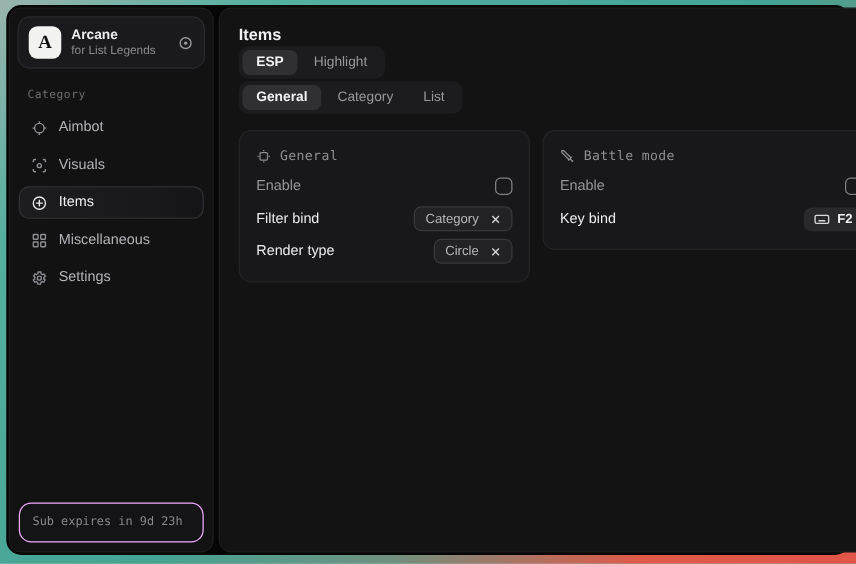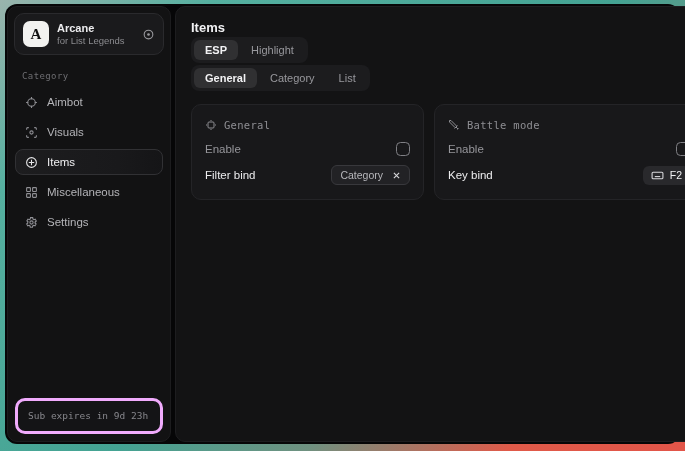--- a/index.html
+++ b/index.html
@@ -42,21 +42,21 @@
     cursor:default;
   }
   .nav-item .nicon{ color:#8f8f94; display:flex; }
   .nav-item.active{
     background:linear-gradient(90deg,#1d1d1f 0%, #19191b 70%, #151517 100%);
     border-color:#313134; color:#f0f0f2;
   }
   .nav-item.active .nicon{ color:#e8e8ea; }
   .sidebar-spacer{ flex:1; }
   .session-card{
-    margin:7px; padding:7px 10px 8px; border:3px solid #f0abfc; border-radius:10px;
+    margin:7px; padding:7px 10px 8px; border:1px solid #f0abfc; border-radius:10px;
     background:#141416;
   }
   .session-line1{ font-family:"DejaVu Sans Mono", monospace; font-size:9.5px; color:#87878c; line-height:15px; }
   .session-line2{ font-size:10px; color:#d6d6d9; line-height:15px; }
   
   .main{
     flex:1; background:#131314; border-radius:10px; border:1px solid #1d1d1f;
     padding:13px 15px; display:flex; flex-direction:column;
   }
   .page-title{ color:#f1f1f3; font-size:13px; font-weight:700; }
@@ -92,21 +92,21 @@
     display:inline-flex; align-items:center; gap:9px; background:#222225;
     border:1px solid #38383c; border-radius:6px; padding:3px 8px; cursor:default;
   }
   .chip-text{ font-size:10.5px; color:#b7b7bb; }
   .chip-x{ color:#d6d6d9; display:flex; }
   .keybind{
     display:inline-flex; align-items:center; gap:6px; background:#29292c;
     border-radius:6px; padding:3px 8px; cursor:default;
   }
   .keybind .kicon{ color:#d9d9dc; display:flex; }
-  .keybind-text{ font-size:10.5px; color:#f0f0f2; font-weight:400; }
+  .keybind-text{ font-size:10.5px; color:#f0f0f2; font-weight:700; }
   svg{ display:block; }
 </style>
 </head>
 <body>
 
 <div class="window">
 
   <aside class="sidebar">
 
     <div class="app-card">
@@ -221,20 +221,31 @@
           <span class="chip">
             <span class="chip-text">Category</span>
             <span class="chip-x">
               <svg width="9" height="9" viewBox="0 0 24 24" fill="none" stroke="currentColor" stroke-width="3">
                 <path d="M5 5l14 14M19 5L5 19"></path>
               </svg>
             </span>
           </span>
         </div>
 
+        <div class="row">
+          <span class="row-label strong">Render type</span>
+          <span class="chip">
+            <span class="chip-text">Circle</span>
+            <span class="chip-x">
+              <svg width="9" height="9" viewBox="0 0 24 24" fill="none" stroke="currentColor" stroke-width="3">
+                <path d="M5 5l14 14M19 5L5 19"></path>
+              </svg>
+            </span>
+          </span>
+        </div>
       </section>
 
       <section class="card wide">
         <div class="card-head">
           <span class="cicon">
             <svg width="12" height="12" viewBox="0 0 24 24" fill="none" stroke="currentColor" stroke-width="2">
               <path d="M14.5 17.5L3 6V3h3l11.5 11.5"></path>
               <path d="M13 19l6-6M16 16l4 4M19 21l2-2"></path>
             </svg>
           </span>

